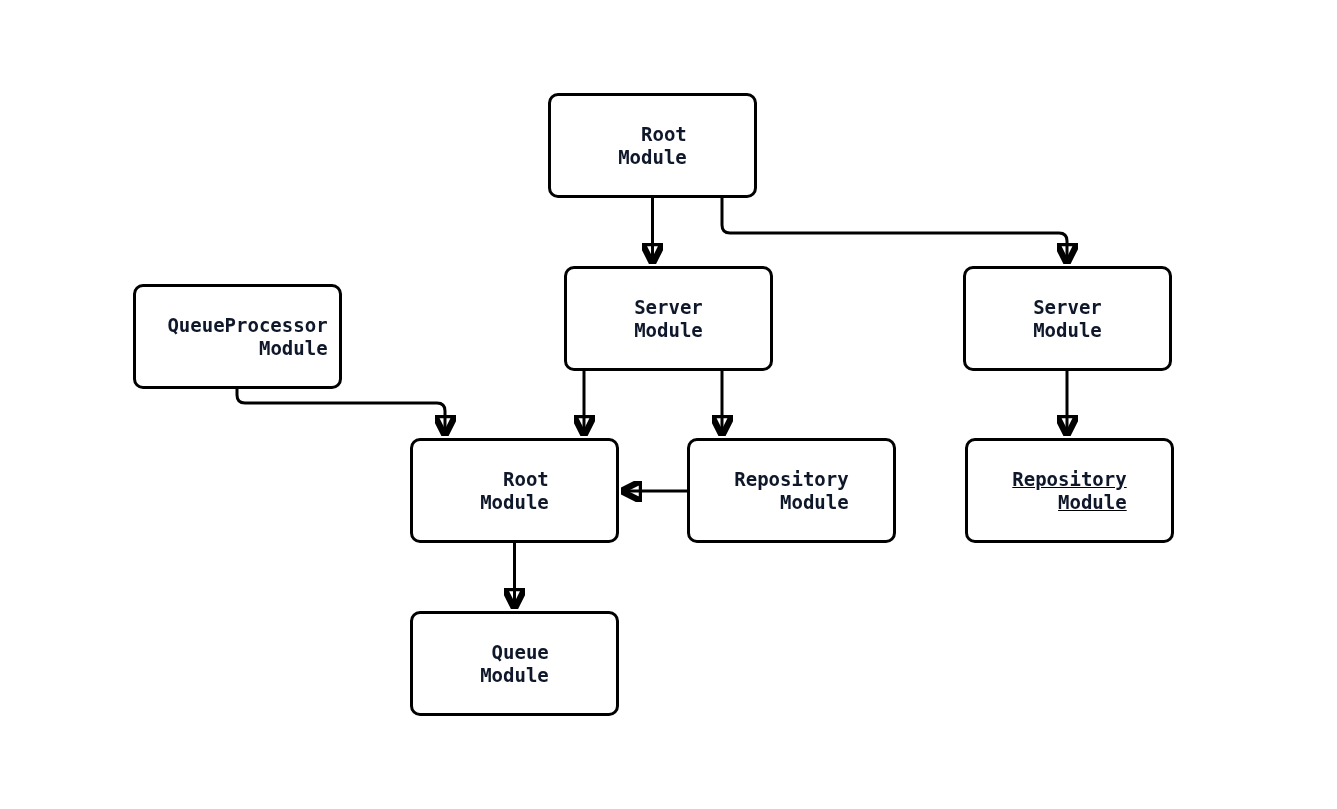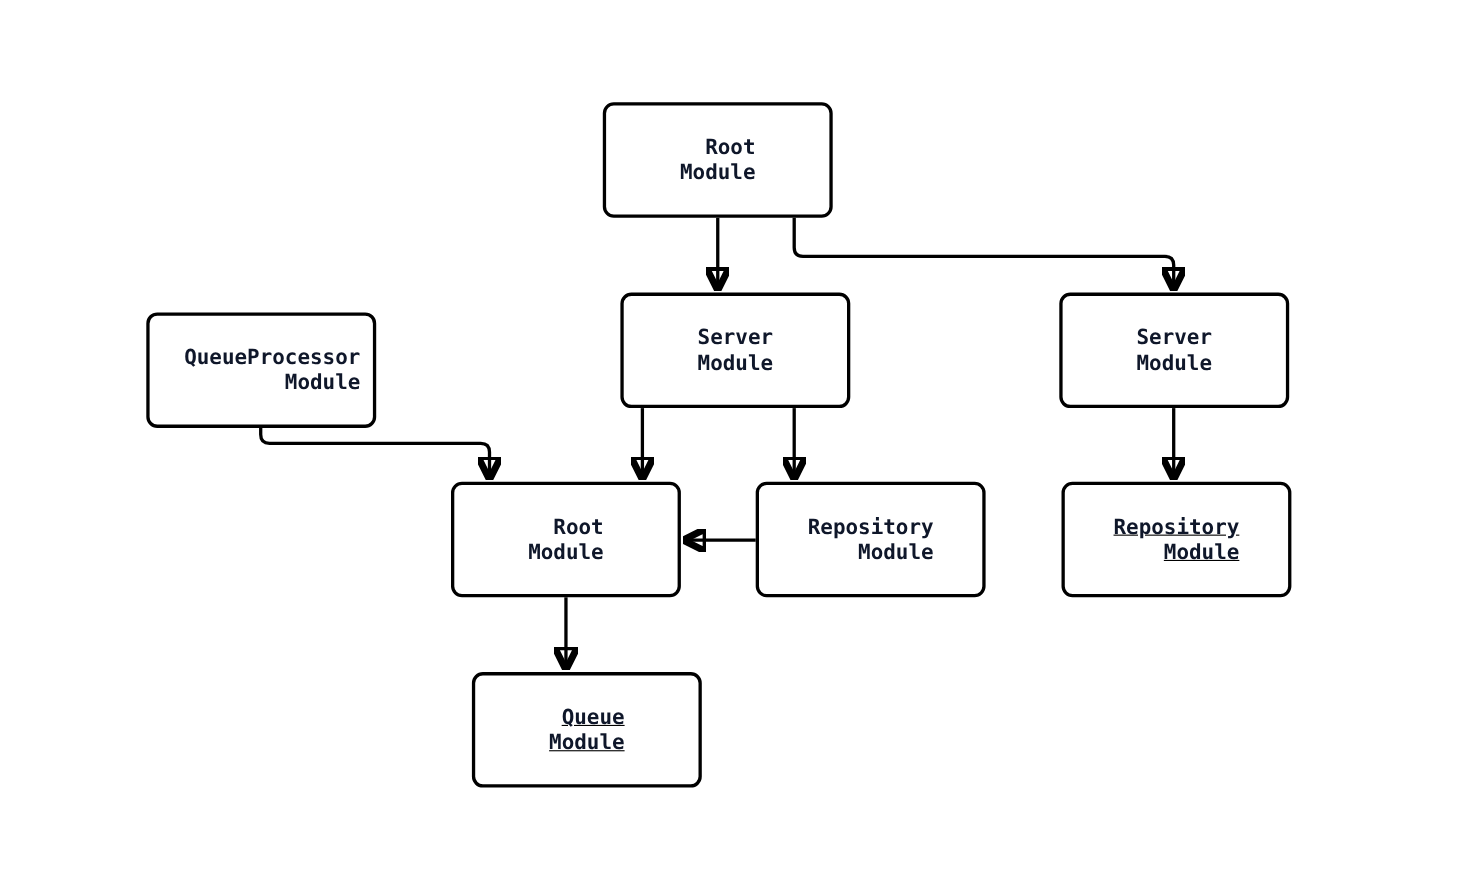--- a/index.html
+++ b/index.html
@@ -48,21 +48,21 @@
     white-space: pre-line;
     text-align: right;
   }
   .node-root           { left: 548px; top: 93px;  }
   .node-queueprocessor { left: 133px; top: 284px; padding-left: 20px; }
   .node-server         { left: 564px; top: 266px; }
   .node-global         { left: 963px; top: 266px; }
   .node-core           { left: 410px; top: 438px; }
   .node-endpoints      { left: 687px; top: 438px; }
   .node-repository     { left: 965px; top: 438px; text-decoration: underline; }
-  .node-queue          { left: 429px; top: 611px; text-decoration: underline; }
+  .node-queue          { left: 410px; top: 611px; }
 </style>
 </head>
 <body>
 
 <div class="canvas">
 
   <svg class="edges-layer" width="1337" height="809" viewBox="0 0 1337 809" xmlns="http://www.w3.org/2000/svg">
     <defs>
       <marker id="arrowhead" viewBox="0 0 10 10" refX="9" refY="5" markerWidth="7" markerHeight="7" orient="auto-start-reverse">
         <path d="M0,0 L10,5 L0,10 z" fill="#000000" stroke="none"></path>

